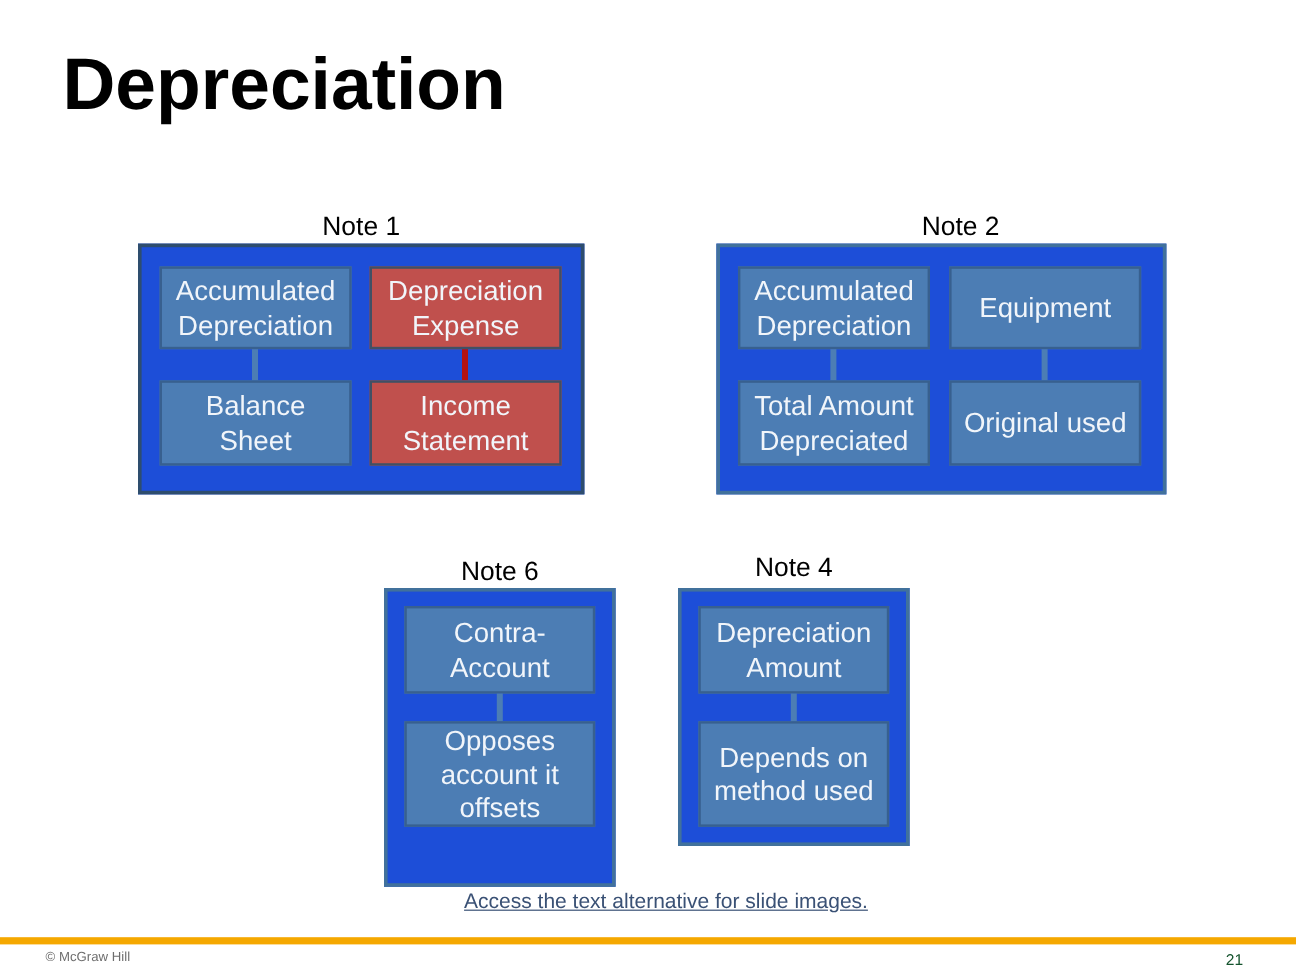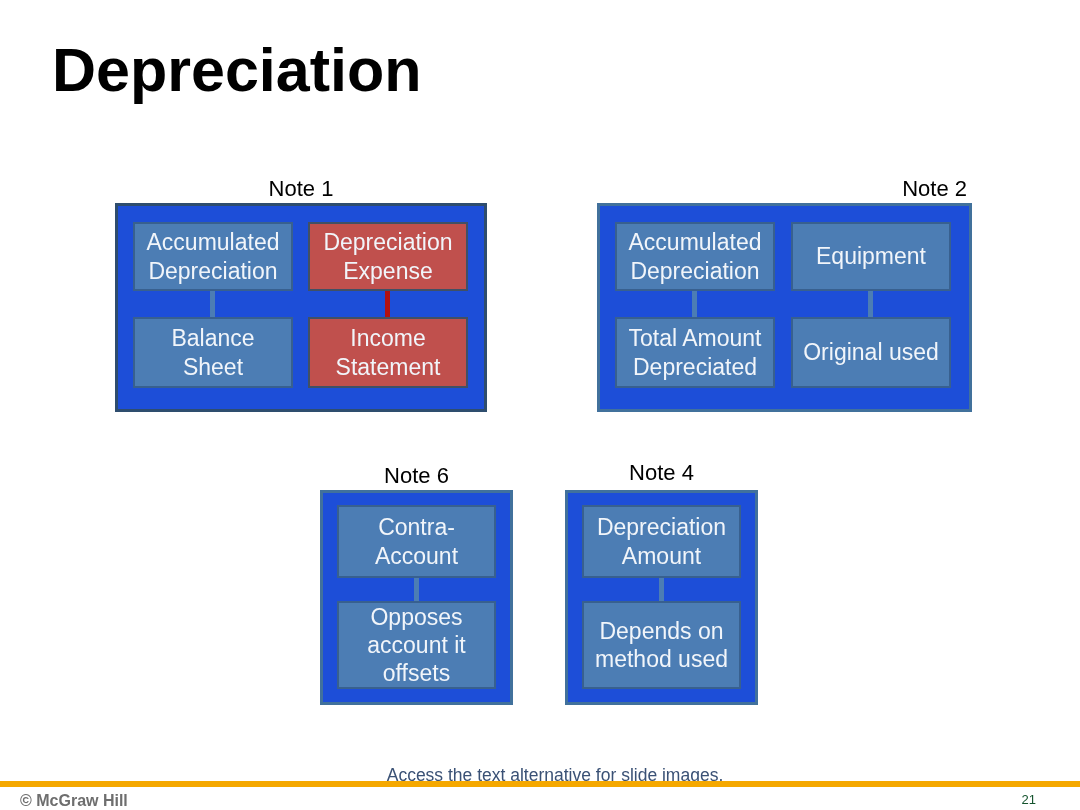--- a/index.html
+++ b/index.html
@@ -41,25 +41,25 @@
   .wide .cell.bottom { top:111px; height:71px; }
   .wide .col { width:160px; }
   .wide .connector { left:77px; }
 
   
   .tall .col { width:159px; left:14px; }
   .tall .cell.top { top:12px; height:73px; }
   .tall .connector { top:85px; height:23px; left:77px; }
   .tall .cell.bottom { top:108px; height:88px; }
 
-  .alt-link-wrap { position:absolute; left:30px; top:741px; width:1050px; text-align:center;margin-top:24px; }
+  .alt-link-wrap { position:absolute; left:30px; top:741px; width:1050px; text-align:center; }
   .alt-link { color:#3A5175; font-size:17.5px; text-decoration:underline; cursor:pointer; }
 
   .footer-bar { position:absolute; left:0; top:781px; width:1080px; height:6px; background:#F5A800; }
-  .copyright { position:absolute; left:20px; top:792px; font-size:16px; color:#6E6E6E;font-weight:bold; }
+  .copyright { position:absolute; left:38px; top:792px; font-size:11px; color:#6E6E6E; }
   .page-number { position:absolute; right:44px; top:792px; font-size:13px; color:#14532d; }
 </style>
 </head>
 <body>
 
 <h1 class="title">Depreciation</h1>
 
 <div class="note-label" style="left:115px; top:176px; width:372px;">Note 1</div>
 <div class="note-box nb-dark wide" style="left:115px; top:203px; width:372px; height:209px;">
   <div class="col blue" style="left:15px;">
@@ -71,38 +71,38 @@
   </div>
   <div class="col red" style="left:190px;">
     <div class="cell top">Depreciation
 Expense</div>
     <div class="connector"></div>
     <div class="cell bottom">Income
 Statement</div>
   </div>
 </div>
 
-<div class="note-label" style="left:592px; top:176px; width:375px;text-align:right;">Note 2</div>
+<div class="note-label" style="left:613px; top:176px; width:375px;">Note 2</div>
 <div class="note-box wide" style="left:597px; top:203px; width:375px; height:209px;">
   <div class="col blue" style="left:15px;">
     <div class="cell top">Accumulated
 Depreciation</div>
     <div class="connector"></div>
     <div class="cell bottom">Total Amount
 Depreciated</div>
   </div>
   <div class="col blue" style="left:191px;">
     <div class="cell top">Equipment</div>
     <div class="connector"></div>
     <div class="cell bottom">Original used</div>
   </div>
 </div>
 
 <div class="note-label" style="left:320px; top:463px; width:193px;">Note 6</div>
-<div class="note-box tall" style="left:320px; top:490px; width:193px; height:215px;padding-left:31px;">
+<div class="note-box tall" style="left:320px; top:490px; width:193px; height:249px;padding-left:31px;">
   <div class="col blue">
     <div class="cell top">Contra-
 Account</div>
     <div class="connector"></div>
     <div class="cell bottom">Opposes
 account it
 offsets</div>
   </div>
 </div>
 

